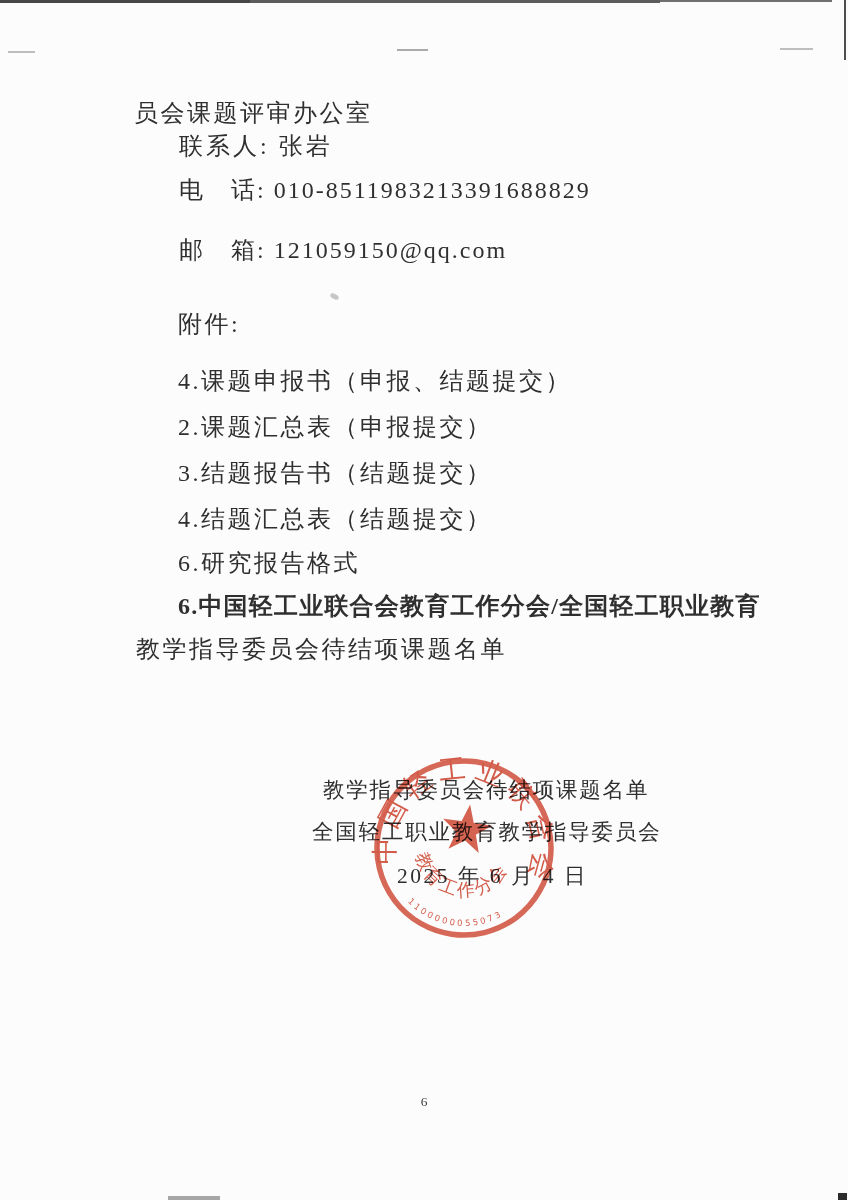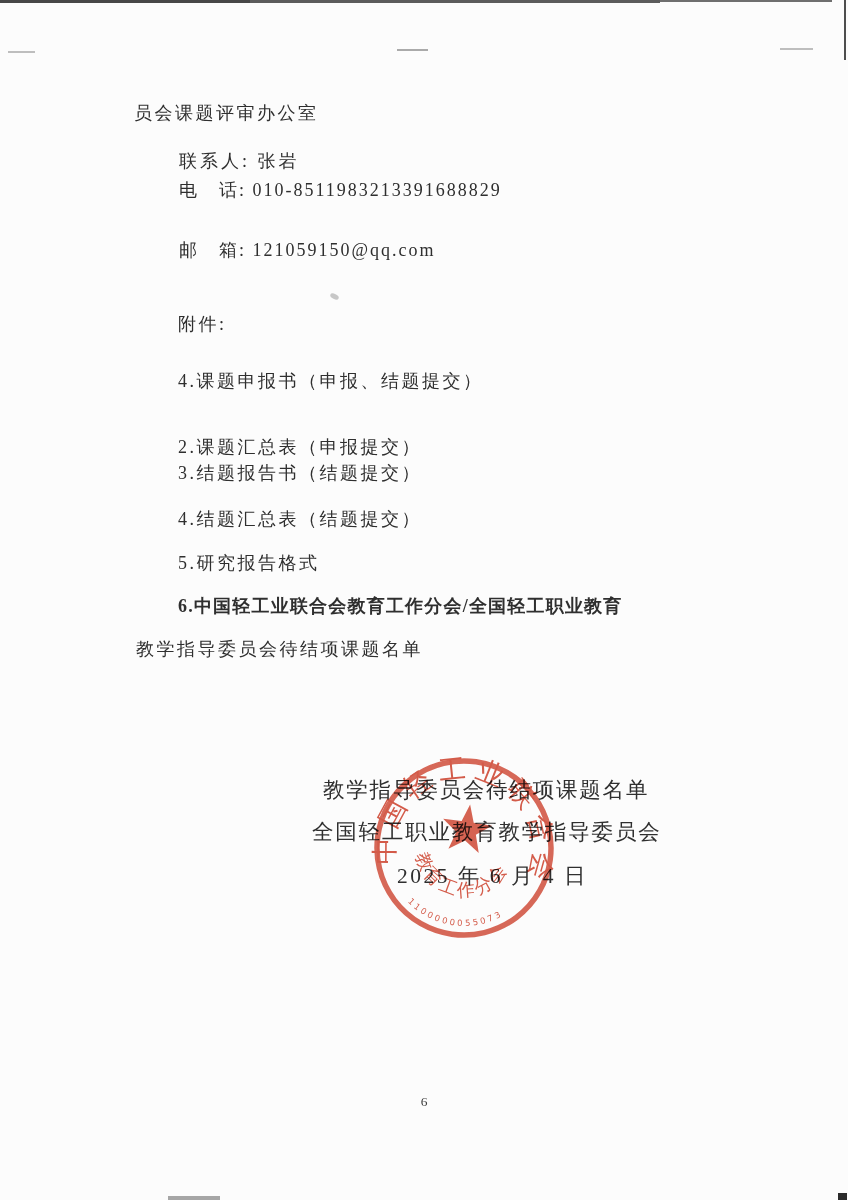--- a/index.html
+++ b/index.html
@@ -7,21 +7,21 @@
     position:relative;
     width:848px;height:1200px;
     margin:0 auto;
     background:#fcfcfc;
     overflow:hidden;
     font-family:"Liberation Serif","DejaVu Serif",serif;
     color:#2f2f2f;
   }
   .tline{
     position:absolute;
-    font-size:18px;
+    font-size:24px;
     letter-spacing:2.5px;
     white-space:pre;
     line-height:28px;
   }
   .num{letter-spacing:1.2px;}
   
   .art{position:absolute;}
   .edge-top-1{left:0;top:0;width:250px;height:3px;background:#474747;}
   .edge-top-2{left:250px;top:0;width:410px;height:3px;background:#5c5c5c;}
   .edge-top-3{left:660px;top:0;width:172px;height:2px;background:#6f6f6f;}
@@ -61,31 +61,31 @@
   <div class="art edge-right"></div>
   <div class="art dash dash-l"></div>
   <div class="art dash dash-m"></div>
   <div class="art dash dash-r"></div>
   <div class="art speck"></div>
   <div class="art smudge-b"></div>
   <div class="art dot-br"></div>
 
   <div class="tline" style="left:134px;top:99px;">员会课题评审办公室</div>
 
-  <div class="tline" style="left:179px;top:147px;letter-spacing:3px;">联系人: 张岩</div>
+  <div class="tline" style="left:179px;top:132px;letter-spacing:3px;">联系人: 张岩</div>
   <div class="tline num" style="left:179px;top:176px;letter-spacing:2px;">电　话: 010-8511983213391688829</div>
   <div class="tline num" style="left:179px;top:236px;letter-spacing:2px;">邮　箱: 121059150@qq.com</div>
 
   <div class="tline" style="left:178px;top:310px;">附件:</div>
 
   <div class="tline" style="left:178px;top:367px;">4.课题申报书（申报、结题提交）</div>
-  <div class="tline" style="left:178px;top:413px;margin-top:20px;">2.课题汇总表（申报提交）</div>
+  <div class="tline" style="left:178px;top:413px;">2.课题汇总表（申报提交）</div>
   <div class="tline" style="left:178px;top:459px;text-align:center;">3.结题报告书（结题提交）</div>
   <div class="tline" style="left:178px;top:505px;text-align:center;">4.结题汇总表（结题提交）</div>
-  <div class="tline" style="left:178px;top:549px;">5.研究报告格式</div>
+  <div class="tline" style="left:178px;top:549px;">6.研究报告格式</div>
   <div class="tline" style="left:178px;top:592px;letter-spacing:1.2px;font-weight:bold;">6.中国轻工业联合会教育工作分会/全国轻工职业教育</div>
   <div class="tline" style="left:136px;top:635px;">教学指导委员会待结项课题名单</div>
 
   <div class="sig" style="left:323px;top:775px;">教学指导委员会待结项课题名单</div>
   <div class="sig" style="left:312px;top:817px;">全国轻工职业教育教学指导委员会</div>
   <div class="sig" style="left:397px;top:861px;letter-spacing:2.5px;">2025 年 6 月 4 日</div>
 
   <svg class="seal" viewBox="0 0 200 200">
     <defs>
       <path id="arcTop" d="M 42.7 140.2 A 70 70 0 1 1 157.3 140.2" fill="none"></path>

